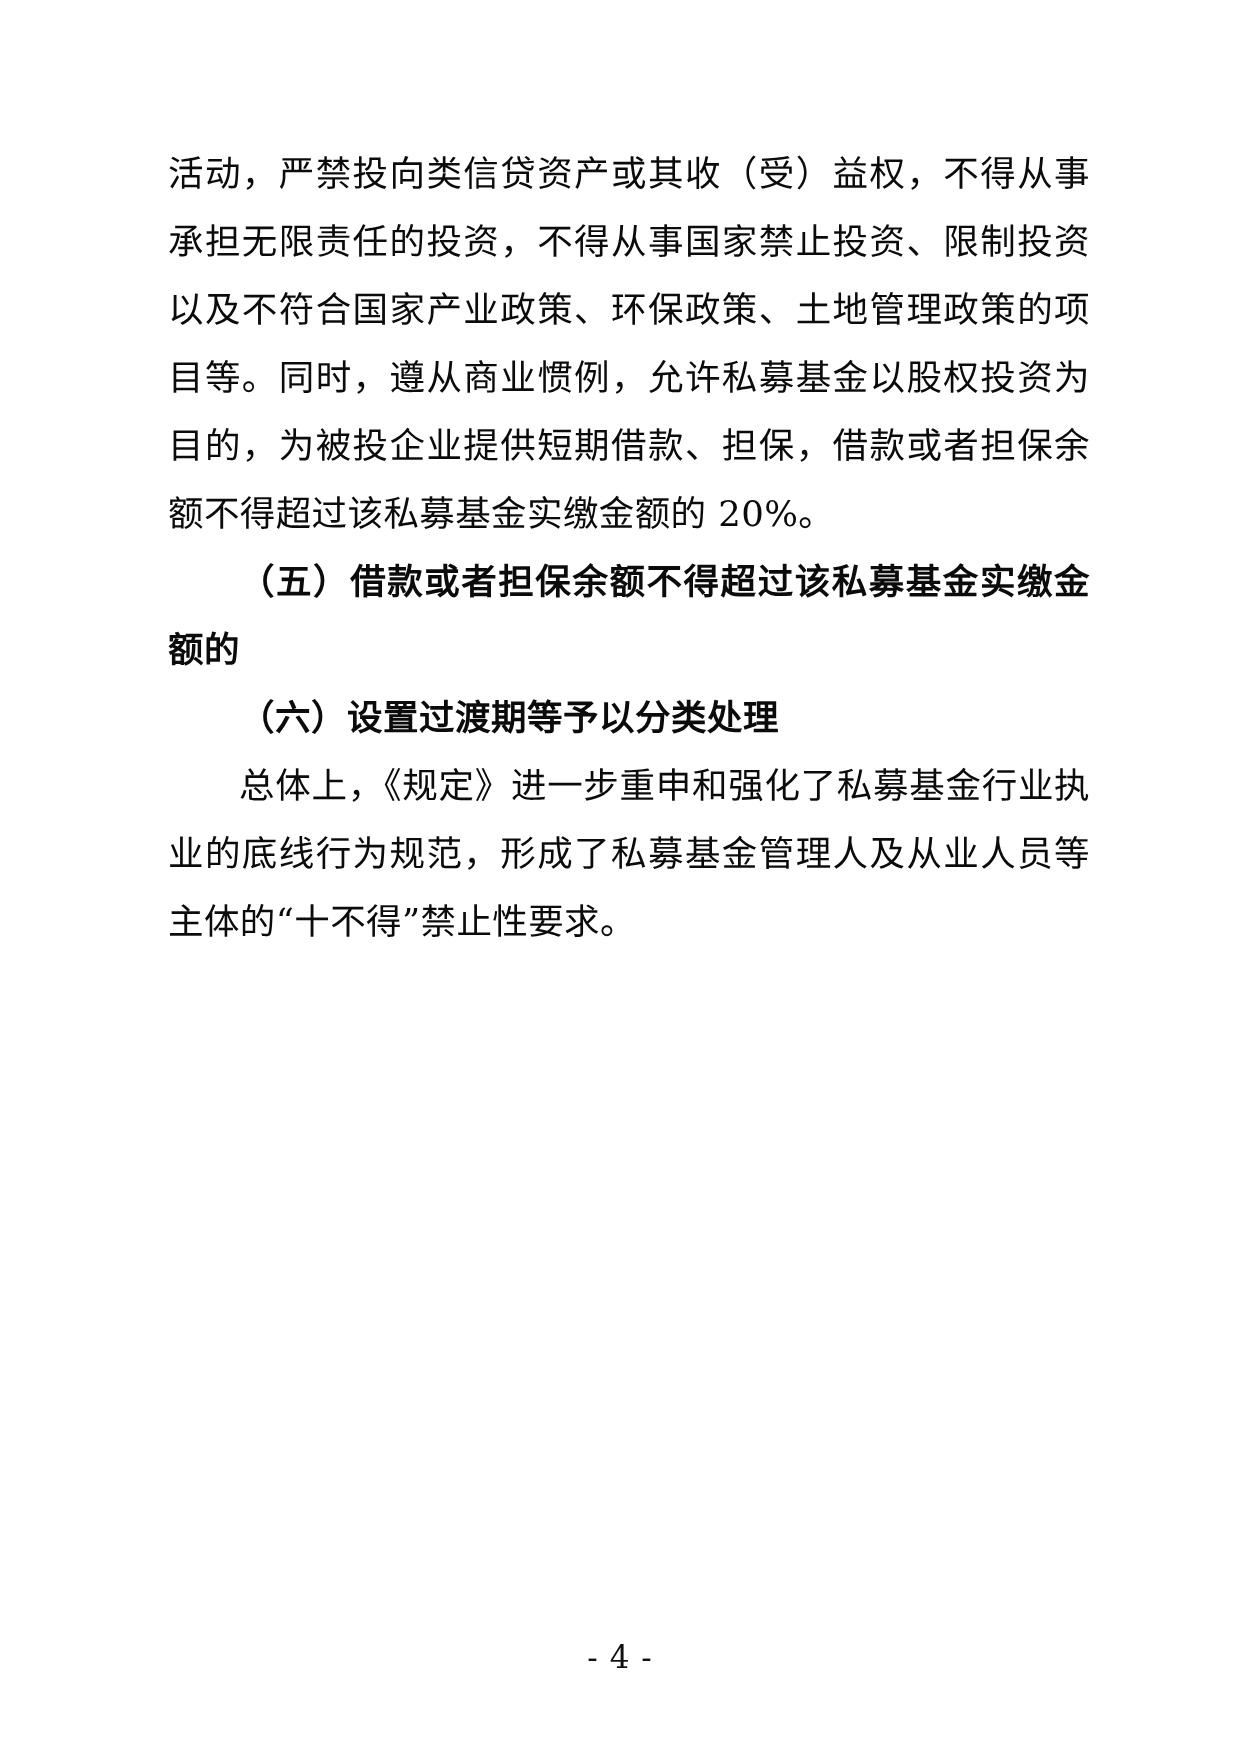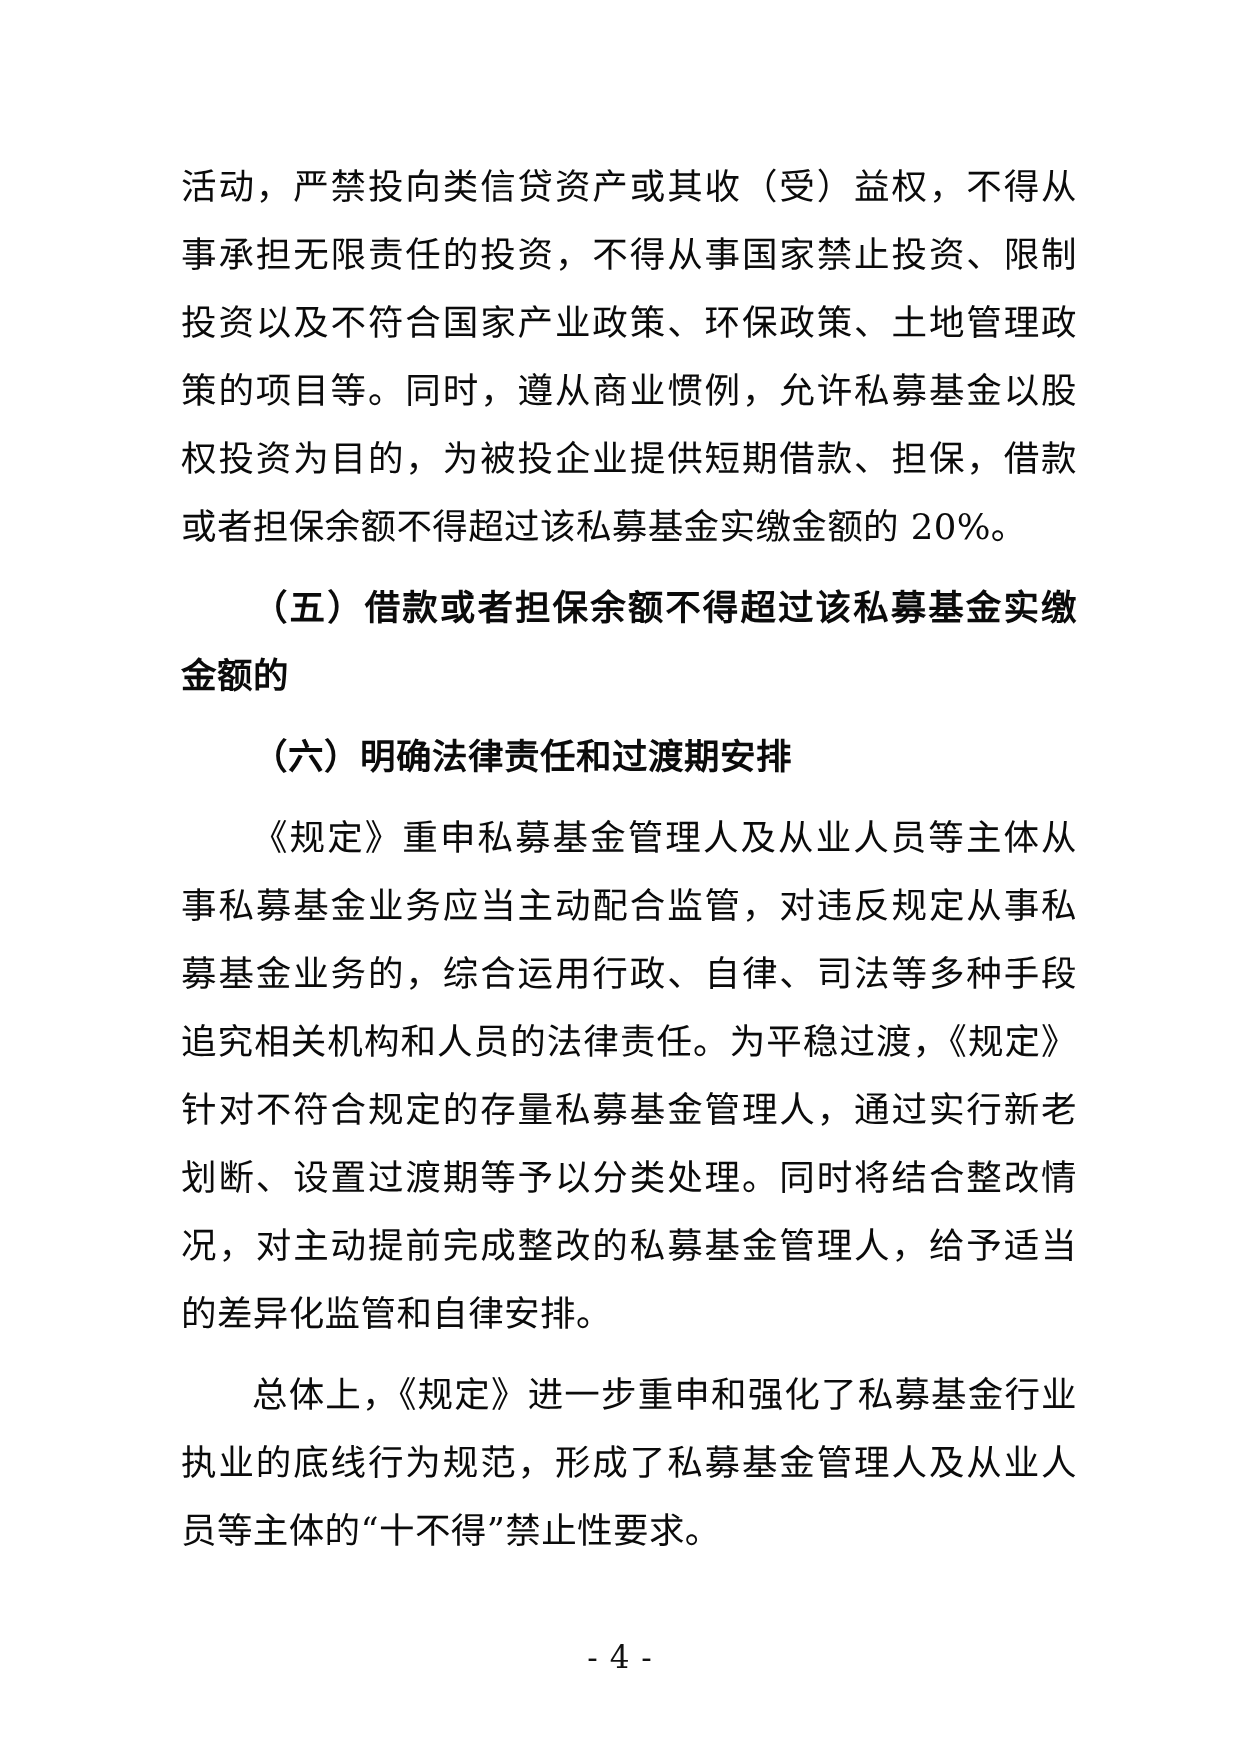--- a/index.html
+++ b/index.html
@@ -22,21 +22,21 @@
     background: #ffffff;
   }
   .doc-body {
     font-size: 35.5px;
     line-height: 68px;
     letter-spacing: 0.4px;
     text-align: justify;
     text-justify: inter-ideograph;
   }
   p {
-    margin: 13px;
+    margin: 0;
     padding: 0;
   }
   .para {
     text-indent: 2em;
   }
   .flow {
     text-indent: 0;
   }
   .heading {
     text-indent: 2em;
@@ -60,22 +60,21 @@
 <body>
 
 <div class="page">
   <div class="doc-body">
 
     <p class="para flow">活动，严禁投向类信贷资产或其收（受）益权，不得从事承担无限责任的投资，不得从事国家禁止投资、限制投资以及不符合国家产业政策、环保政策、土地管理政策的项目等。同时，遵从商业惯例，允许私募基金以股权投资为目的，为被投企业提供短期借款、担保，借款或者担保余额不得超过该私募基金实缴金额的 20%。</p>
 
     <p class="heading">（五）借款或者担保余额不得超过该私募基金实缴金额的</p>
 
 
-    <p class="heading">（六）明确法律责任和过渡期安排</p>
+    <p class="heading">（六）设置过渡期等予以分类处理</p>
 
-    <p class="para">《规定》重申私募基金管理人及从业人员等主体从事私募基金业务应当主动配合监管，对违反规定从事私募基金业务的，综合运用行政、自律、司法等多种手段追究相关机构和人员的法律责任。为平稳过渡，《规定》针对不符合规定的存量私募基金管理人，通过实行新老划断、设置过渡期等予以分类处理。同时将结合整改情况，对主动提前完成整改的私募基金管理人，给予适当的差异化监管和自律安排。</p>
 
     <p class="para">总体上，《规定》进一步重申和强化了私募基金行业执业的底线行为规范，形成了私募基金管理人及从业人员等主体的“十不得”禁止性要求。</p>
 
   </div>
 
   <div class="page-number">- 4 -</div>
 </div>
 
 </body></html>

